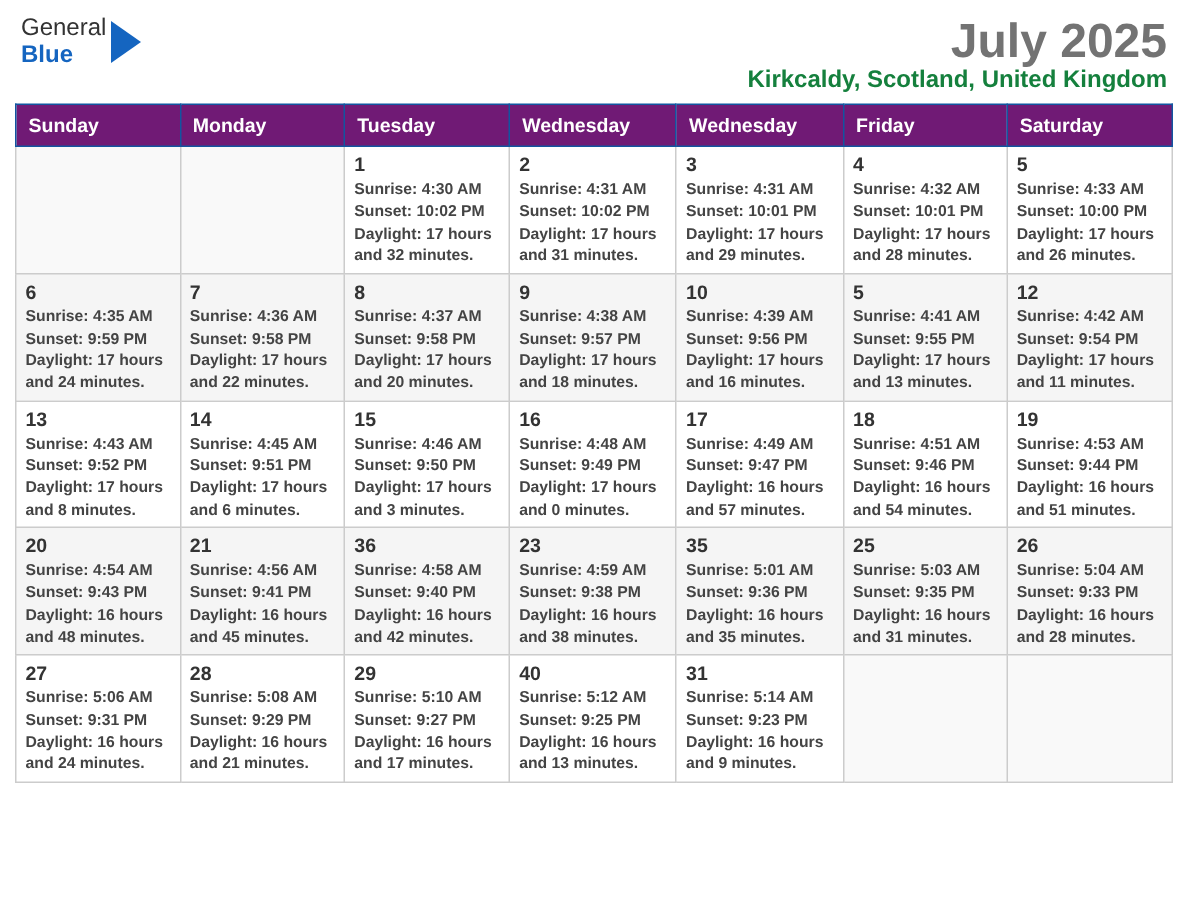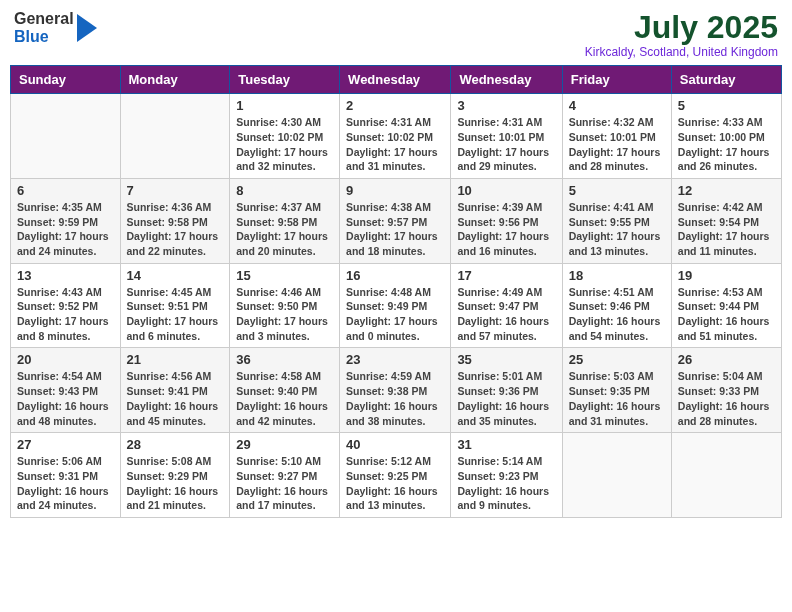--- a/index.html
+++ b/index.html
@@ -21,26 +21,27 @@
       display: flex;
       align-items: center;
       gap: 2px;
     }
     .title-block {
       text-align: right;
     }
     .month-title {
       font-size: 32px;
       font-weight: bold;
-      color: #14532d;
+      color: #737373;
       line-height: 1.1;
     }
     .location {
-      font-size: 12px;
-      color: #6d28d9;
+      font-size: 16px;
+      color: #15803d;
+      font-weight: bold;
     }
     .calendar {
       width: 100%;
       border-collapse: collapse;
       border: 1px solid #ccc;
     }
     .calendar th {
       background-color: #701a75;
       color: #fff;
       text-align: left;
@@ -78,21 +79,21 @@
       background: #f5f5f5;
     }
   </style>
 </head>
 <body>
 
 <div class="header">
   <div class="logo">
   <div style="display:flex;align-items:center;gap:3px;">
     <div style="display:flex;flex-direction:column;line-height:1.15;">
-      <span style="font-size:16px;font-weight:bold;color:#333;">General</span>
+      <span style="font-size:16px;font-weight:normal;color:#333;">General</span>
       <span style="font-size:16px;font-weight:bold;color:#1565c0;">Blue</span>
     </div>
     <svg width="20" height="36" viewBox="0 0 20 36">
       <polygon points="0,4 20,18 0,32" fill="#1565c0"></polygon>
     </svg>
   </div>
 </div>
   <div class="title-block">
     <div class="month-title">July 2025</div>
     <div class="location">Kirkcaldy, Scotland, United Kingdom</div>

